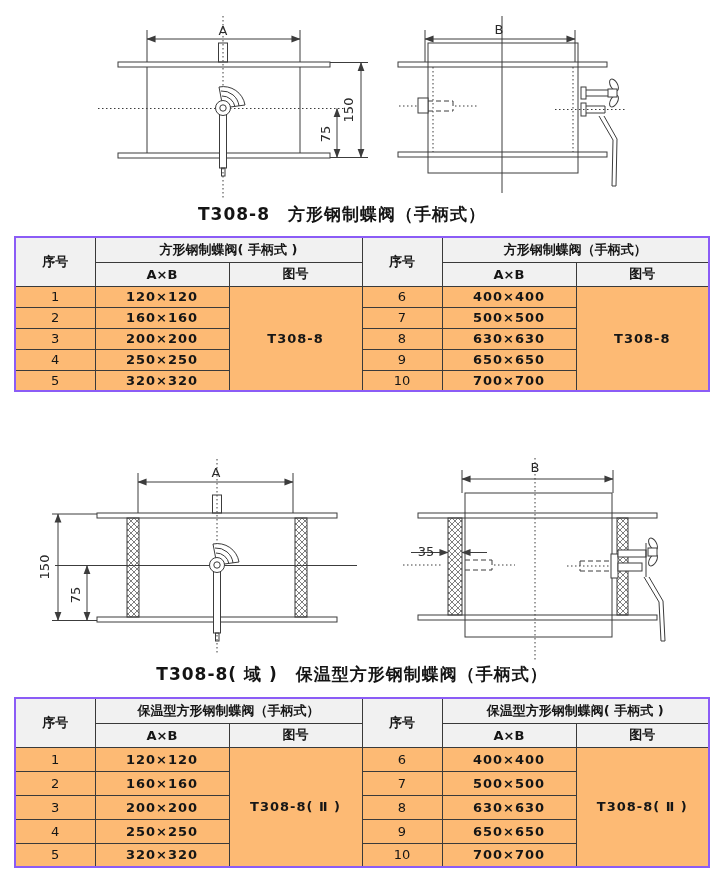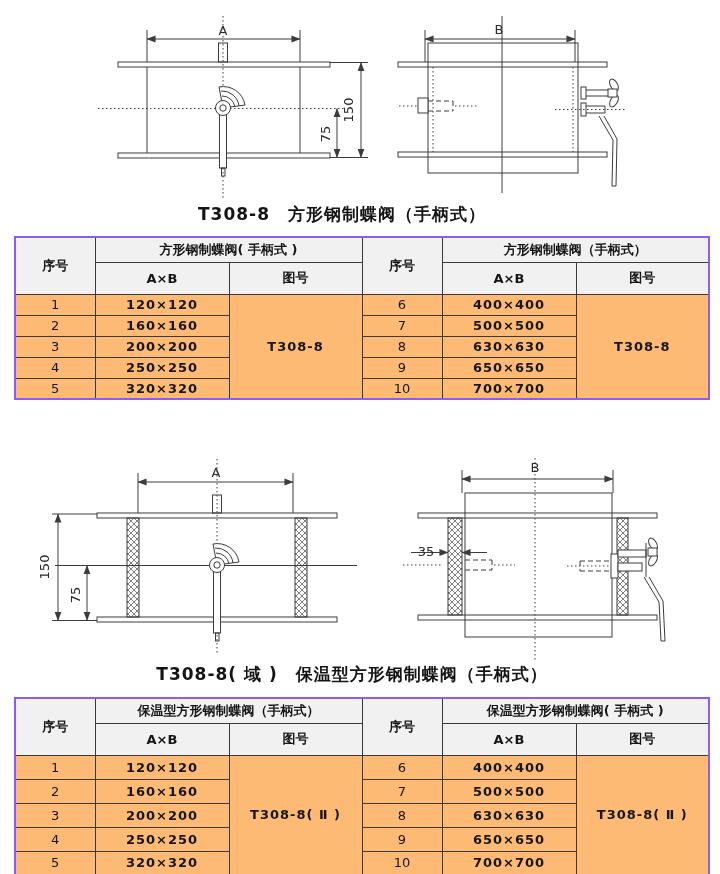--- a/index.html
+++ b/index.html
@@ -16,21 +16,21 @@
   #title1{top:203px;left:-18px;}
   #title2{top:663px;left:-8px;}
   .spec-table{position:absolute;left:14px;width:694px;border-collapse:collapse;table-layout:fixed;
               background:#fdba74;border:2px solid #8b5cf6;}
   #table1{top:236px;}
   #table2{top:697px;}
   .spec-table th,.spec-table td{border:1px solid #3a3a3a;text-align:center;vertical-align:middle;
               padding:0;font-size:13px;color:#161616;overflow:hidden;white-space:nowrap;}
   .spec-table th{background:#f1f1f1;font-weight:bold;}
   .hdr-row1{height:25px;}
-  .hdr-row2{height:32px;}
+  .hdr-row2{height:24px;}
   #table1 .body-row{height:21px;}
   #table2 .body-row{height:24px;}
   .size-cell,.figure-cell{letter-spacing:1px;font-weight:bold;}
   .dim{font-size:13px;fill:#2a2a2a;stroke:none;font-family:"DejaVu Sans","Liberation Sans",sans-serif;}
 </style>
 </head>
 <body>
 
 <div class="page">
 

